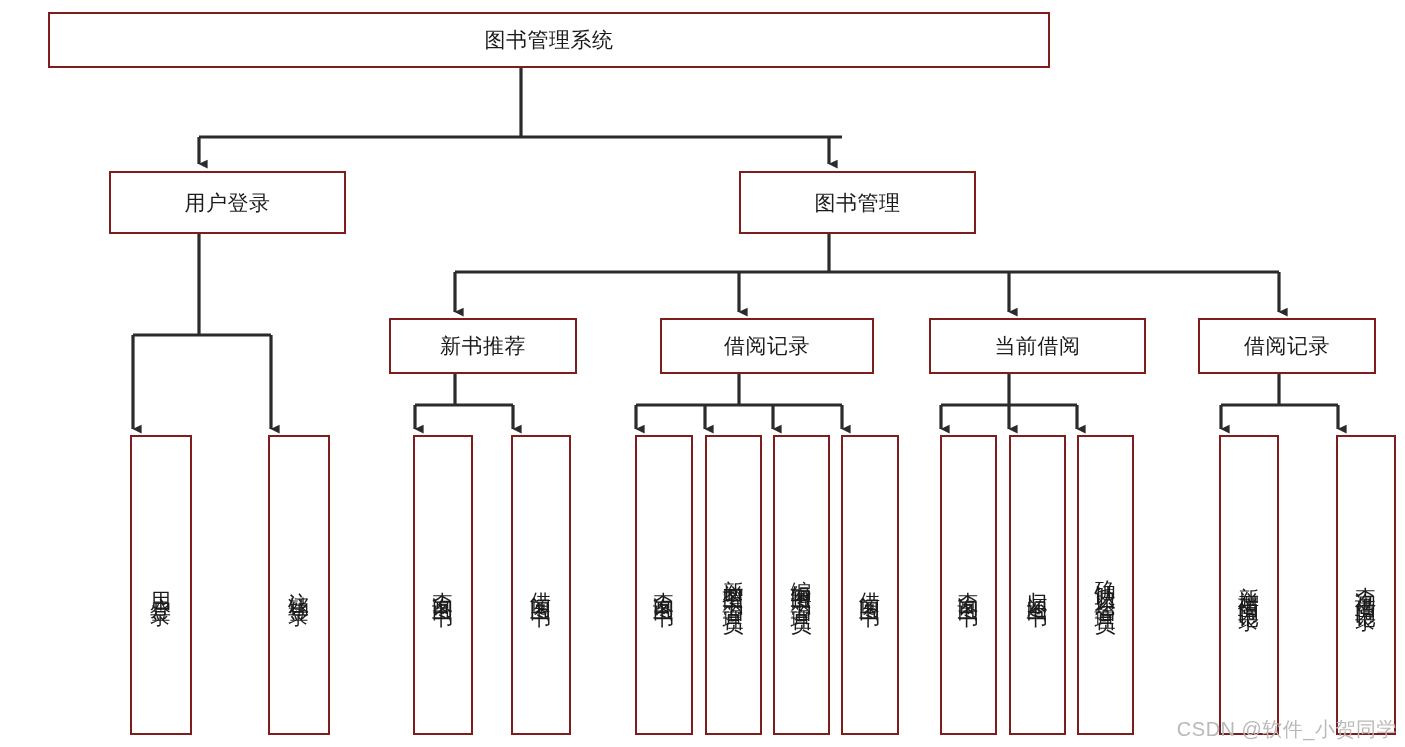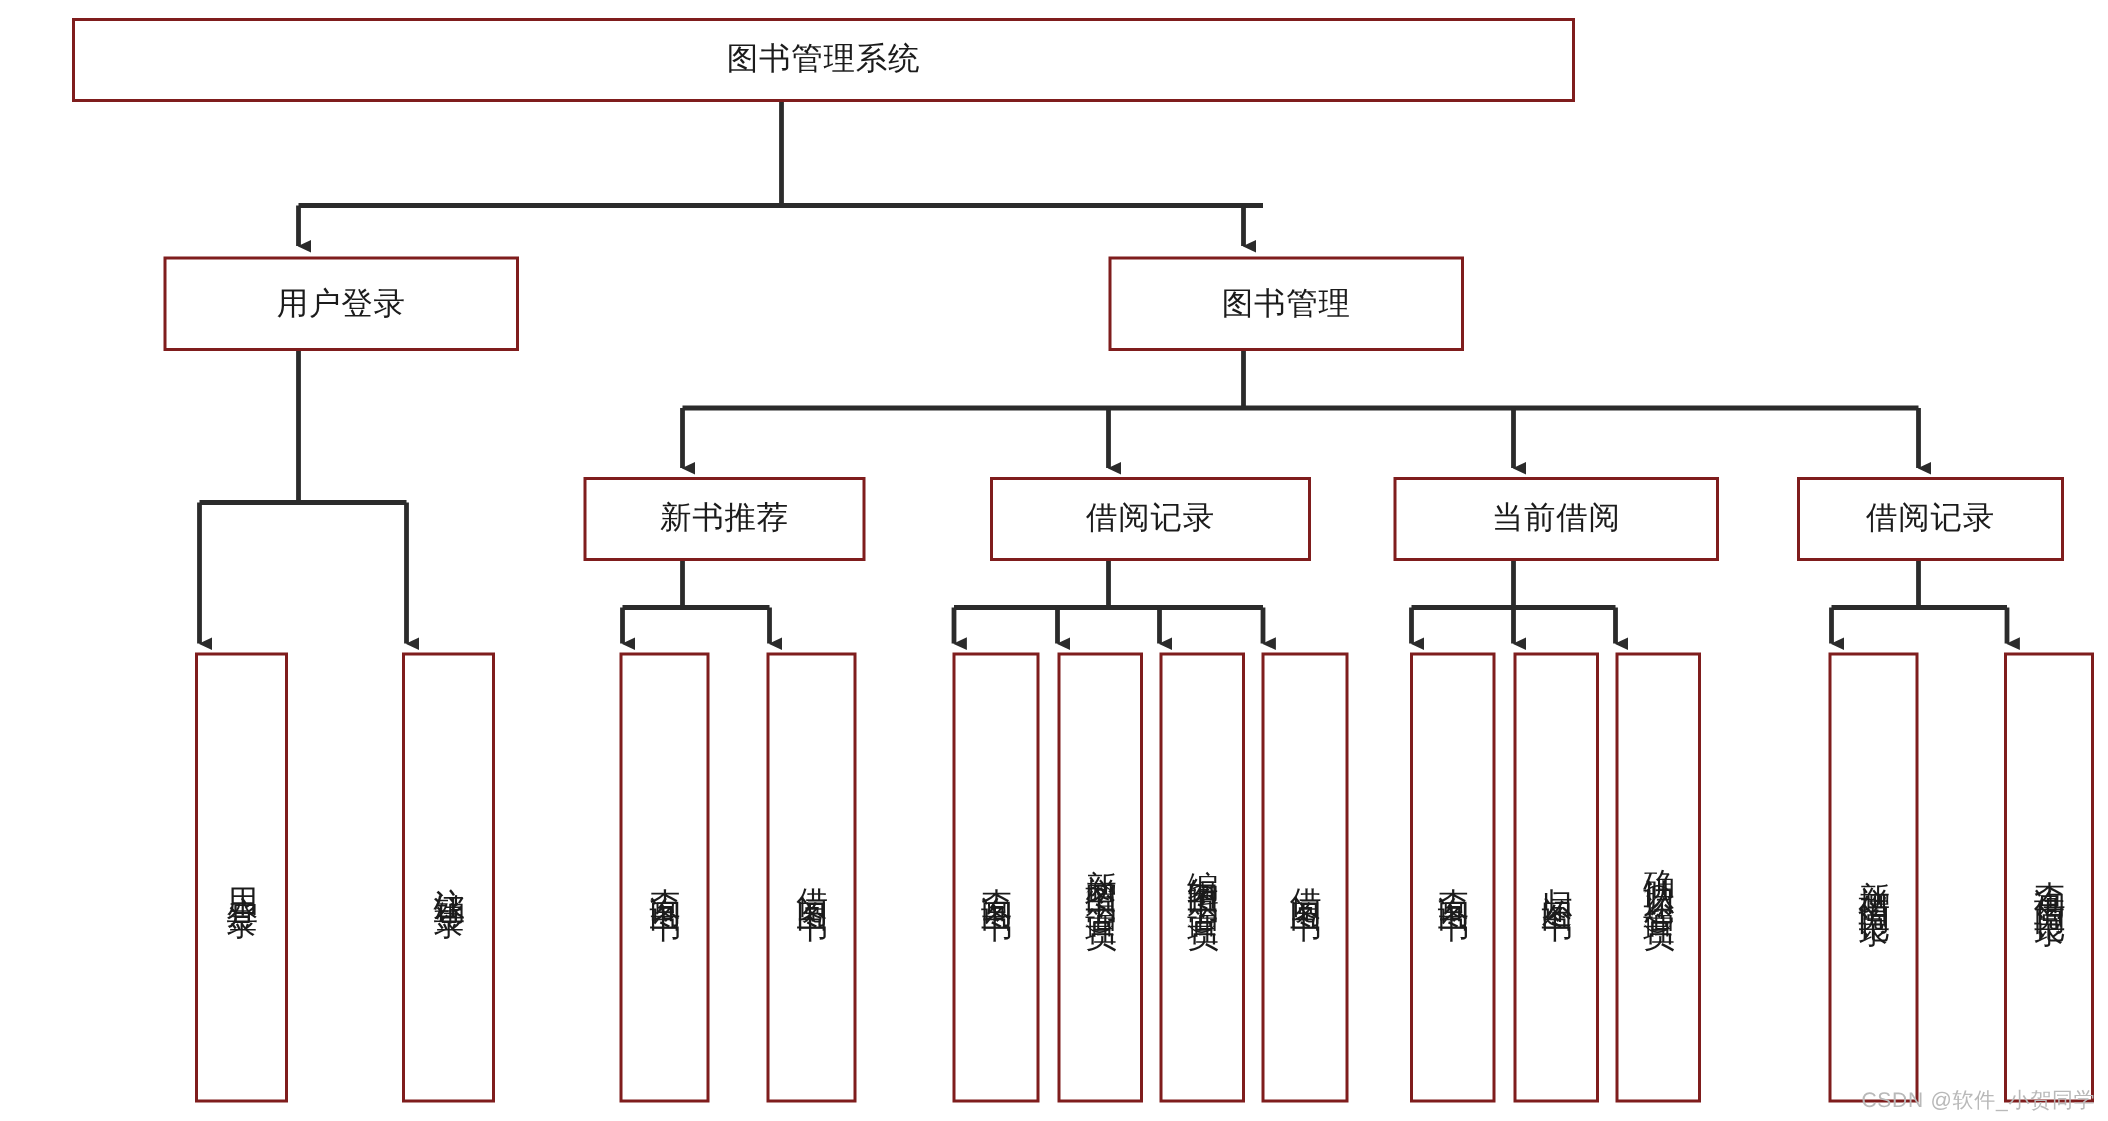--- a/index.html
+++ b/index.html
@@ -53,21 +53,21 @@
     writing-mode: vertical-rl;
     text-orientation: upright;
     font-size: 21px;
     letter-spacing: 5px;
     line-height: 1;
   }
   #watermark {
     position: absolute;
     right: 8px;
     bottom: 4px;
-    font-size: 14px;
+    font-size: 20px;
     color: #b9b9b9;
     letter-spacing: 0.5px;
     white-space: nowrap;
     pointer-events: none;
   }
 </style>
 </head>
 <body>
 
 <div id="diagram-root">

